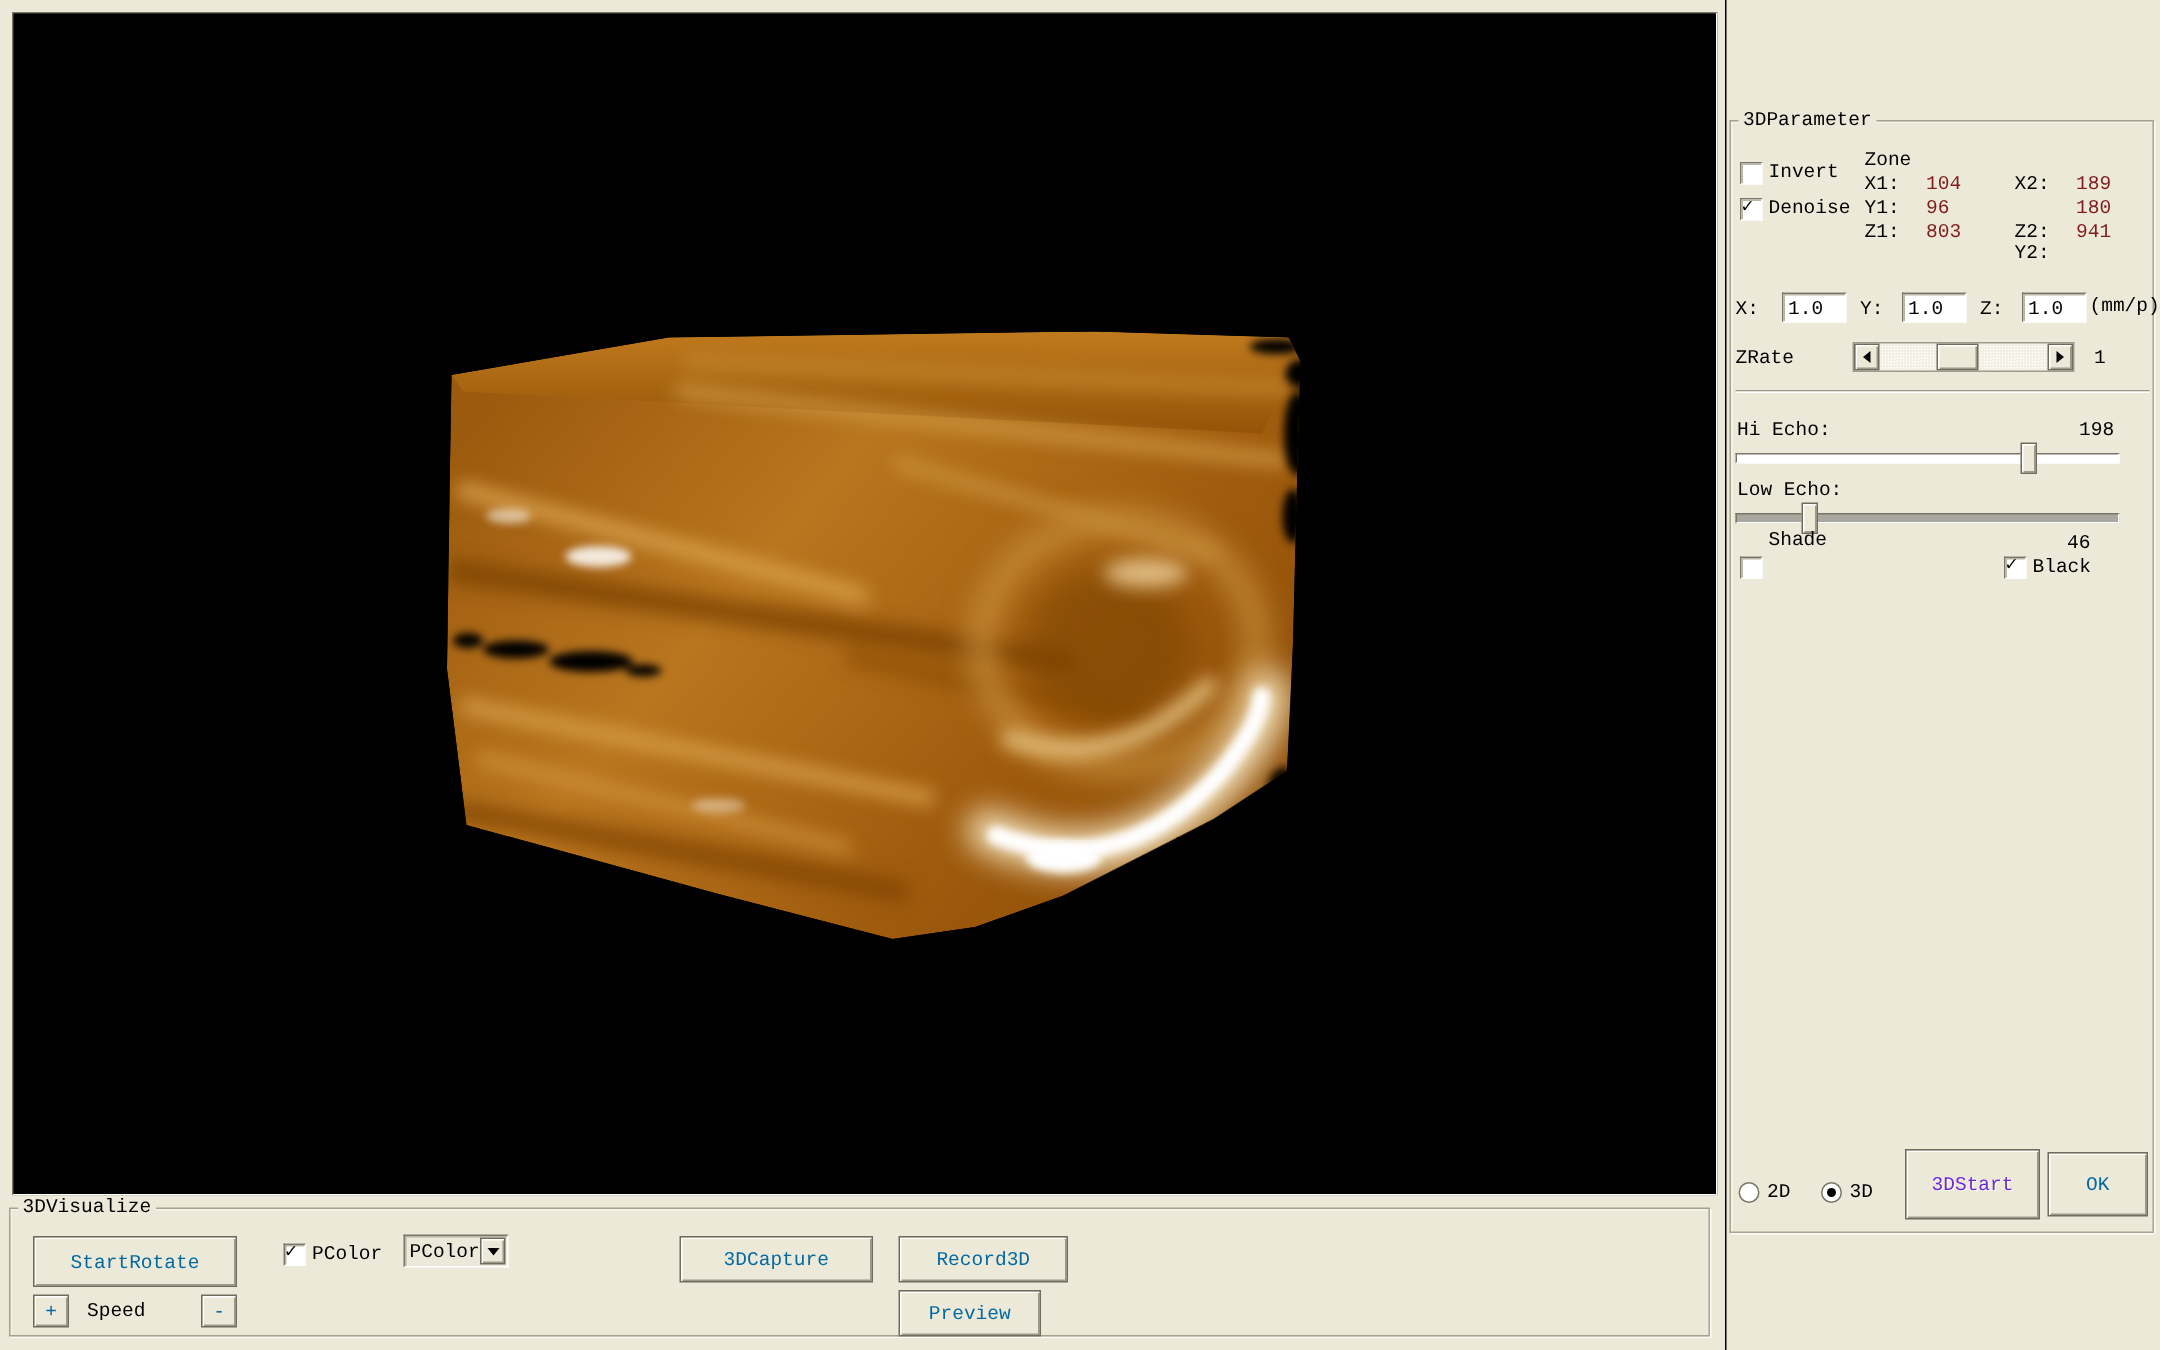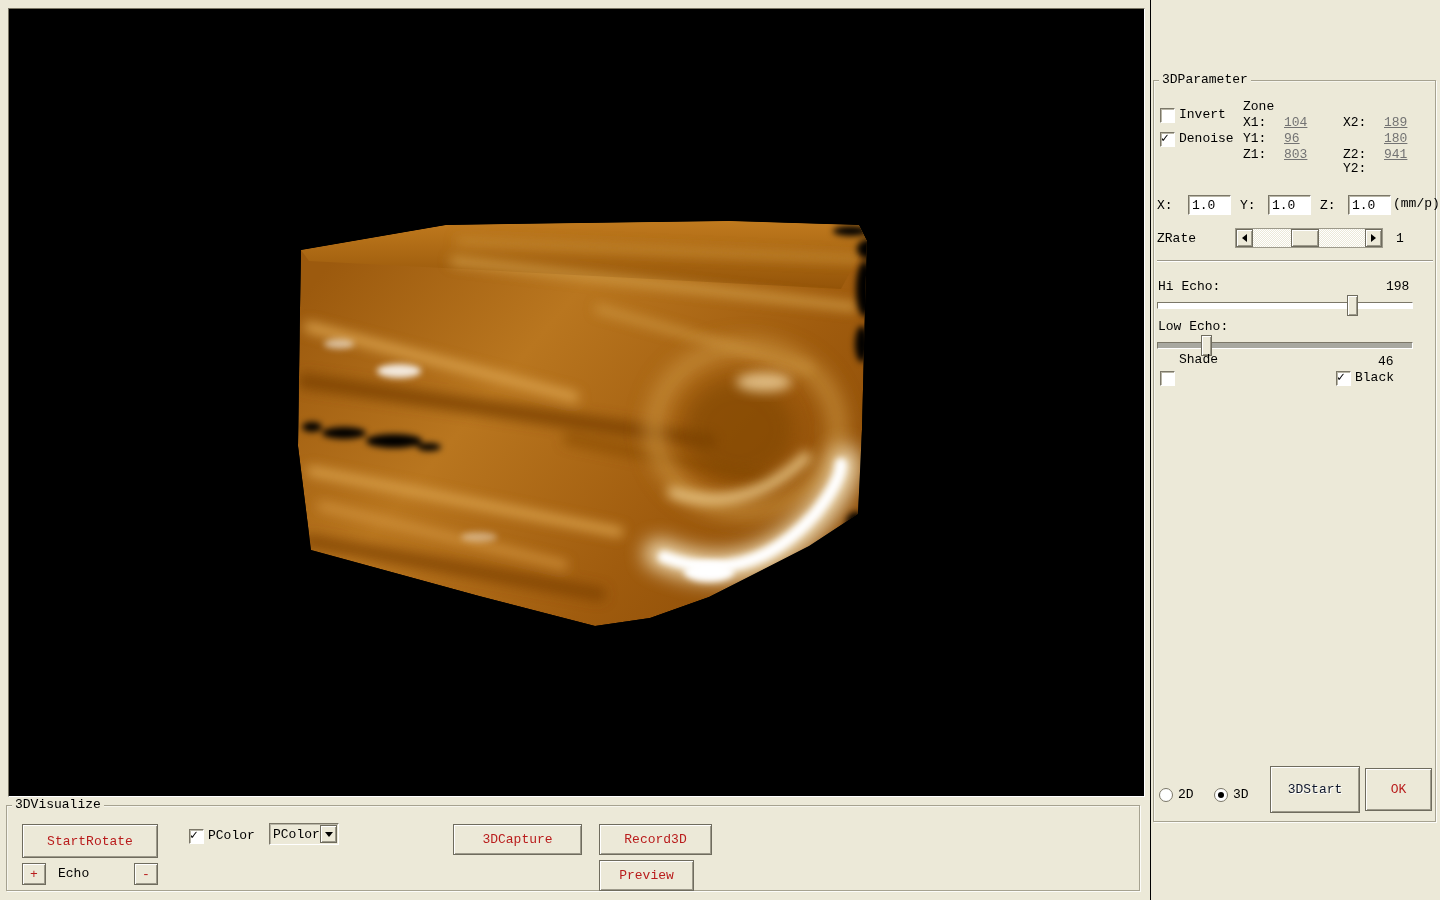--- a/index.html
+++ b/index.html
@@ -32,28 +32,28 @@
     border:1px solid #a6a290;
     box-shadow:1px 1px 0 rgba(255,255,255,.85), inset 1px 1px 0 rgba(255,255,255,.55);
   }
   .groupbox-label{
     position:absolute;top:-8px;left:5px;background:#ece9d8;padding:0 3px;line-height:14px;
     white-space:nowrap;
   }
   
   .abs{position:absolute;}
   .lbl{white-space:nowrap;line-height:15px;}
-  .blue{color:#737373;text-decoration:underline;}
+  .blue{color:#7f1d1d;}
   .btn{
     position:absolute;background:#ece9d8;border:1px solid #6f6c5e;
     box-shadow:inset 1px 1px 0 #ffffff, inset -1px -1px 0 #9d9a8b;
     display:flex;align-items:center;justify-content:center;
-    font-family:inherit;font-size:13px;color:#b91c1c;cursor:default;white-space:nowrap;
-  }
-  .btn.disabled{color:#0f172a;text-shadow:1px 1px 0 #fff;}
+    font-family:inherit;font-size:13px;color:#0369a1;cursor:default;white-space:nowrap;
+  }
+  .btn.disabled{color:#6d28d9;text-shadow:1px 1px 0 #fff;}
   .checkbox{
     position:absolute;width:13px;height:13px;background:#fff;
     border:1px solid;border-color:#7b7768 #fff #fff #7b7768;
     box-shadow:inset 1px 1px 0 #b9b6a7;
   }
   .checkbox .mark{display:none;position:absolute;left:0px;top:-3px;font-size:13px;font-weight:bold;}
   .checkbox.checked .mark{display:block;}
   .radio{
     position:absolute;width:12px;height:12px;border-radius:50%;background:#fff;
     border:1px solid #7b7768;
@@ -256,21 +256,21 @@
   </div>
 </div>
 
 <div class="bottom-panel">
   <div class="groupbox" style="left:6px;top:8px;width:1132px;height:84px;">
     <span class="groupbox-label">3DVisualize</span>
 
     <button class="btn" style="left:15px;top:18px;width:136px;height:34px;">StartRotate</button>
 
     <button class="btn" style="left:15px;top:57px;width:24px;height:22px;">+</button>
-    <span class="lbl abs" style="left:51px;top:60px;">Echo</span>
+    <span class="lbl abs" style="left:51px;top:60px;">Speed</span>
     <button class="btn" style="left:127px;top:57px;width:24px;height:22px;">-</button>
 
     <span class="checkbox checked" style="left:182px;top:23px;">
         <span class="mark">✓</span>
       </span>
     <span class="lbl abs" style="left:201px;top:22px;">PColor</span>
 
     <div class="combo" style="left:262px;top:17px;">
       <span class="val">PColor</span>
       <span class="drop">

